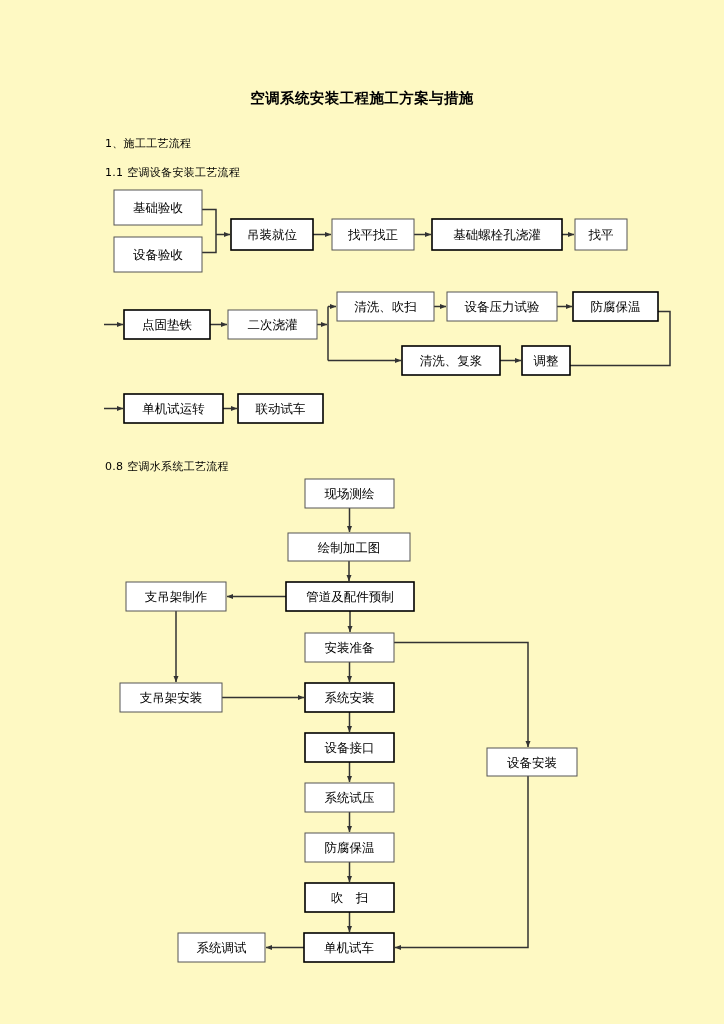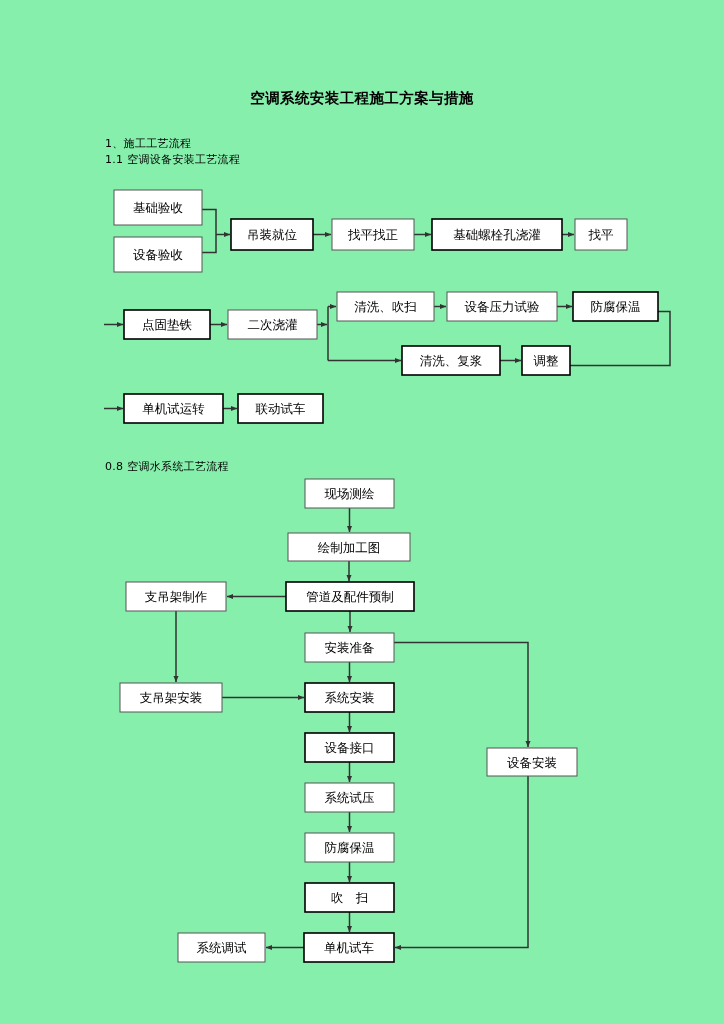--- a/index.html
+++ b/index.html
@@ -11,41 +11,41 @@
     width: 724px;
     height: 1024px;
     position: relative;
     font-family: "DejaVu Sans", "Liberation Sans", sans-serif;
     color: #000000;
     overflow: hidden;
   }
   .page {
     position: absolute;
     inset: 0;
-    background: #86efac;
+    background: #fef9c3;
   }
   .doc-title {
     position: absolute;
     top: 89px;
     left: 0;
     width: 724px;
     text-align: center;
     font-size: 14.5px;
     font-weight: bold;
     letter-spacing: 0.4px;
   }
   .heading {
     position: absolute;
     left: 105px;
     font-size: 11px;
     letter-spacing: 0.3px;
     white-space: nowrap;
   }
   .h-sec1   { top: 136px; }
-  .h-sec11  { top: 152px; }
+  .h-sec11  { top: 165px; }
   .h-sec12  { top: 459px; }
 
   svg.flow {
     position: absolute;
     left: 0;
     top: 0;
     width: 724px;
     height: 1024px;
     overflow: visible;
   }

